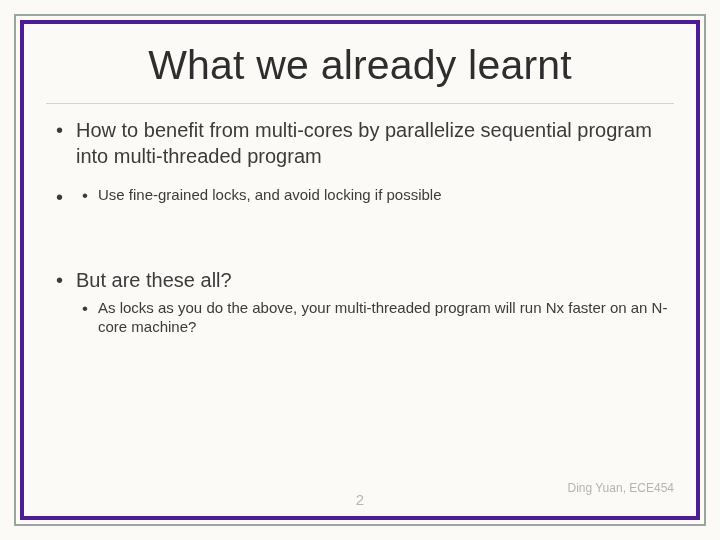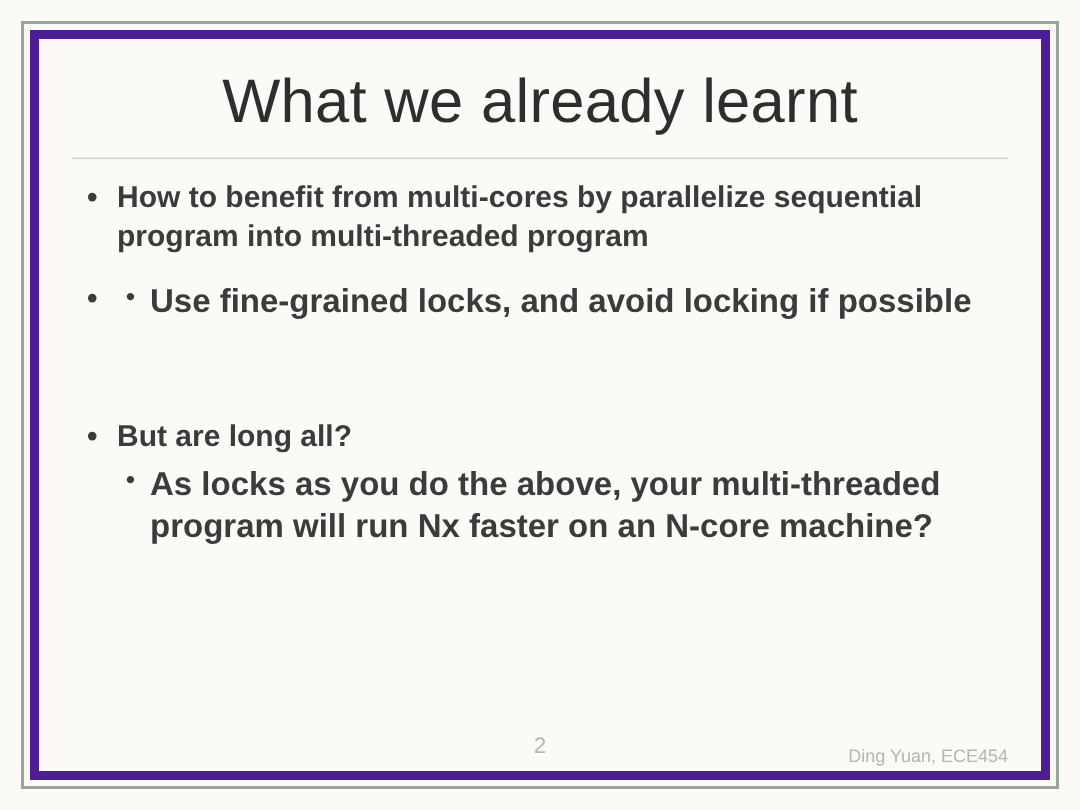--- a/index.html
+++ b/index.html
@@ -11,72 +11,71 @@
     position: relative;
   }
   .outer-frame {
     position: absolute;
     left: 14px; top: 14px; right: 14px; bottom: 14px;
     border: 2px solid #9aa4a0;
   }
   .inner-frame {
     position: absolute;
     left: 20px; top: 20px; right: 20px; bottom: 20px;
-    border: 6px solid #4c1d95;
+    border: 4px solid #4c1d95;
     padding: 0;
   }
   .title {
     text-align: center;
     font-size: 41px;
     font-weight: 400;
     color: #2e2e2e;
     margin-top: 18px;
     letter-spacing: 0.2px;
   }
   .title-rule {
     margin: 14px 22px 0 22px;
     border: none;
     border-top: 1px solid #d2d6d2;
   }
   .content {
     padding: 14px 28px 0 28px;
     font-size: 20px;
     line-height: 1.28;
     color: #3b3b3b;
-    font-weight: bold;
   }
   ul.top { list-style: none; }
   ul.top > li { position: relative; padding-left: 24px; margin-bottom: 16px; }
   ul.top > li::before {
     content: "•";
     position: absolute;
     left: 4px; top: 0;
     font-size: 20px;
   }
   ul.sub { list-style: none; margin-top: 4px; }
-  ul.sub > li { position: relative; padding-left: 22px; font-size: 22px; }
+  ul.sub > li { position: relative; padding-left: 22px; font-size: 15px; }
   ul.sub > li::before {
     content: "•";
     position: absolute;
     left: 6px; top: 0;
     font-size: 17px;
   }
   .gap-large { height: 48px; }
   .footer-num {
     position: absolute;
     left: 0; right: 0;
     bottom: 8px;
     text-align: center;
     font-size: 15px;
     color: #b6b6ae;
   }
   .footer-credit {
     position: absolute;
     right: 22px;
-    bottom: 3px;
+    bottom: 21px;
     font-size: 12px;
     color: #b6b6ae;
   }
 </style>
 </head>
 <body>
 
 <div class="outer-frame"></div>
 <div class="inner-frame">
 
@@ -94,21 +93,21 @@
             <span>Use fine-grained locks, and avoid locking if possible</span>
           </li>
         </ul>
       </li>
     </ul>
 
     <div class="gap-large"></div>
 
     <ul class="top">
       <li>
-        <span>But are long all?</span>
+        <span>But are these all?</span>
         <ul class="sub">
           <li>
             <span>As locks as you do the above, your multi-threaded program will run Nx faster on an N-core machine?</span>
           </li>
         </ul>
       </li>
     </ul>
   </div>
 
   <div class="footer-num">2</div>

